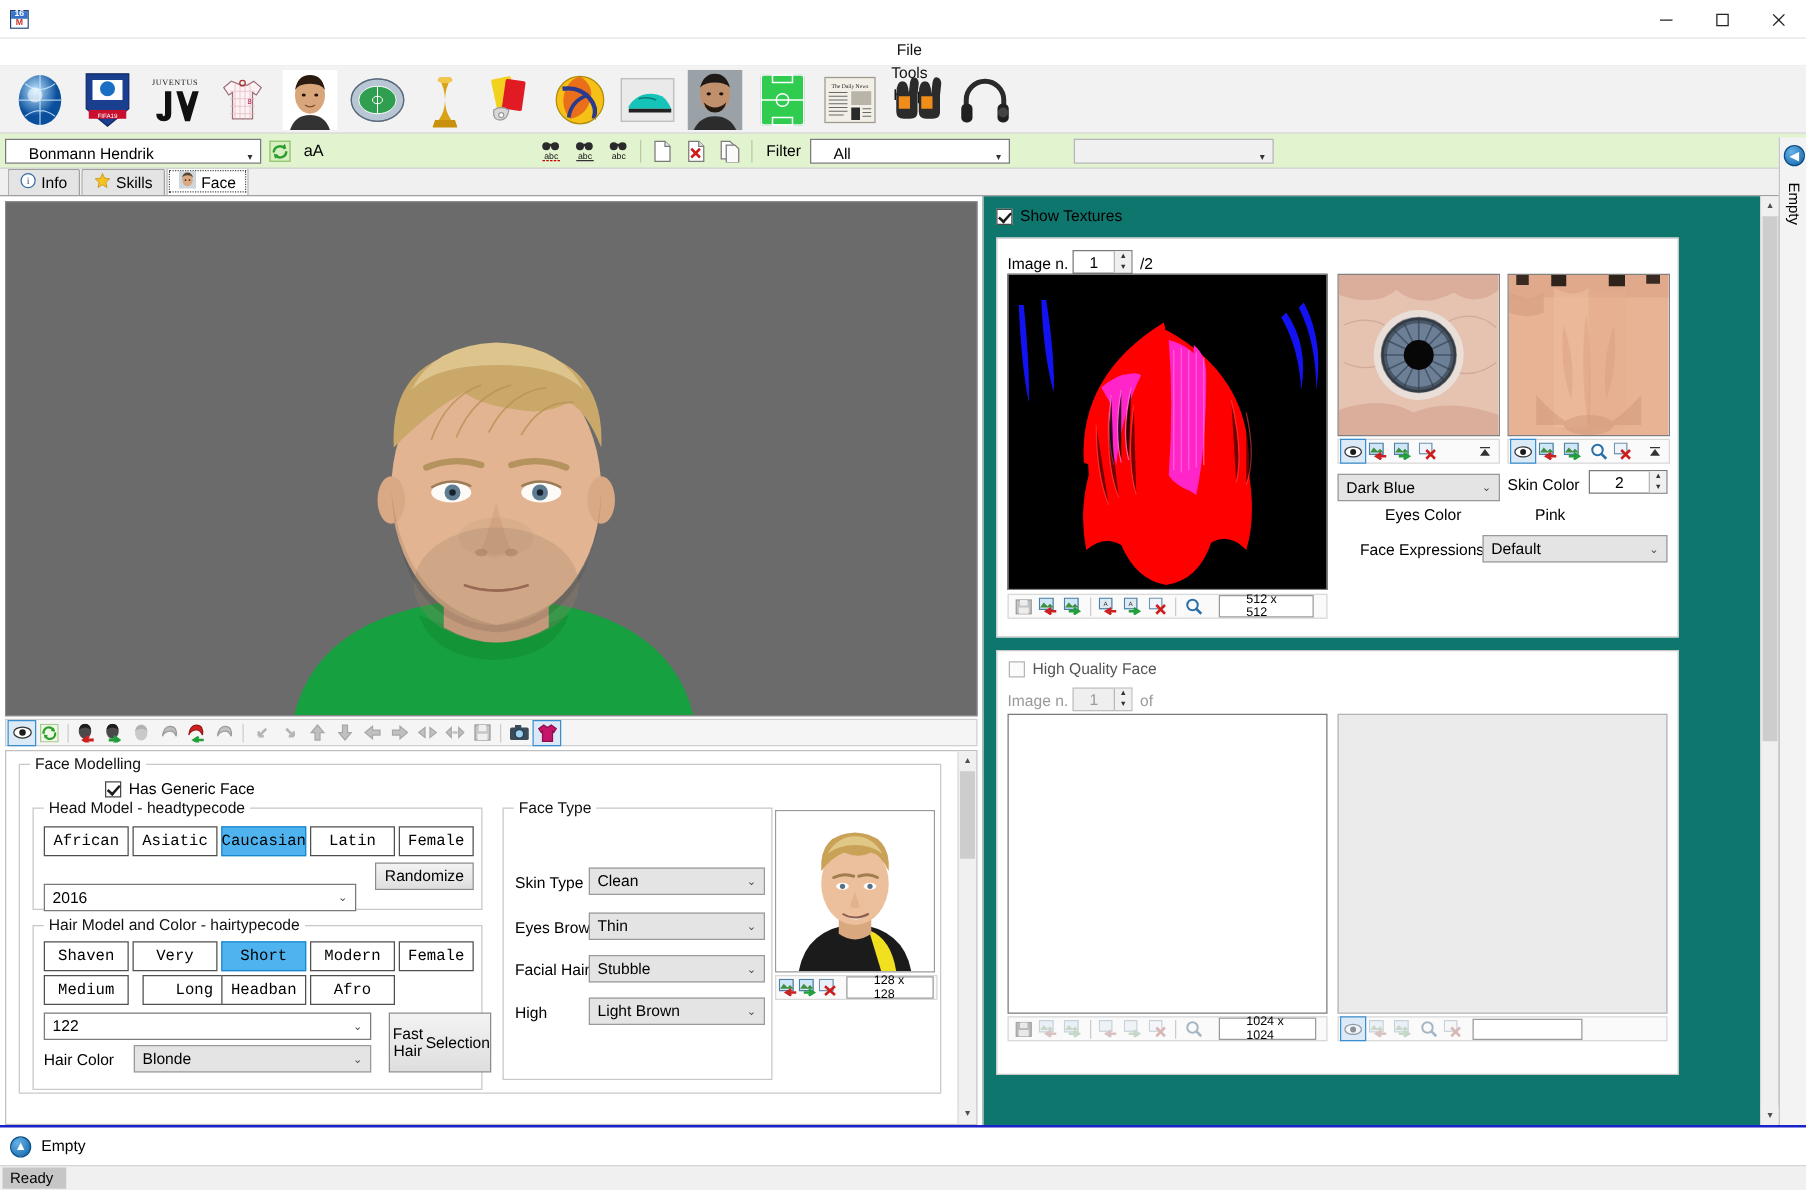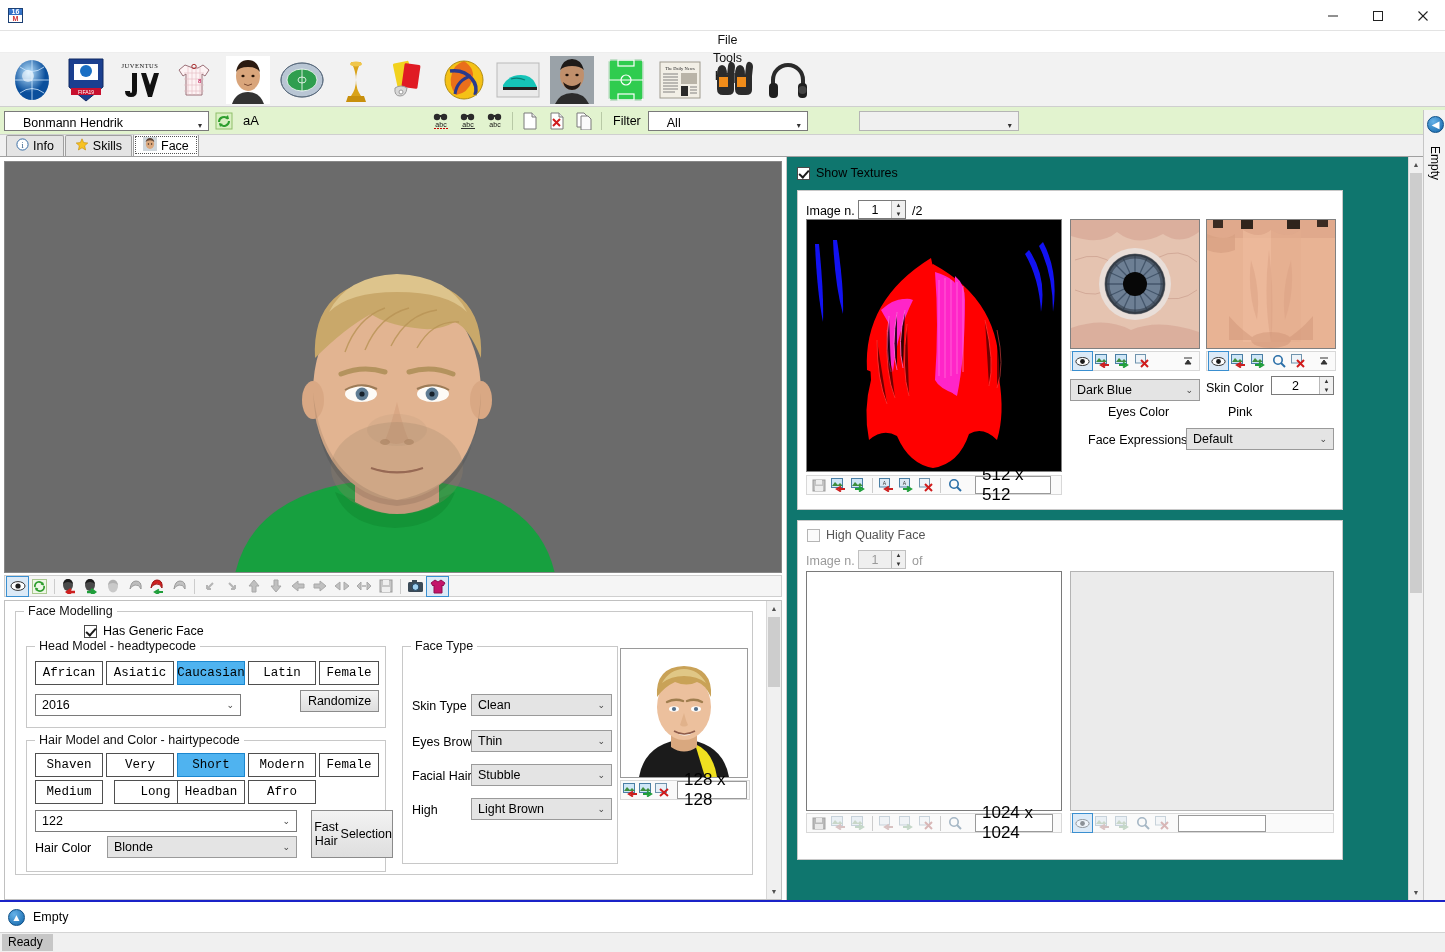--- a/index.html
+++ b/index.html
@@ -89,21 +89,21 @@
   .lbl { font-size:12.5px; }
   
   .rightpane { flex:1; position:relative; background:#0f766e; border-left:1px solid #c8c8c8; }
   .panel { position:absolute; border:1px solid #c8c8c8; background:#fff; }
   .texbox { border:1px solid #808080; background:#000; position:relative; overflow:hidden; }
   .smalltb { height:20px; display:flex; align-items:center; gap:1px; padding:0 2px;
      border:1px solid #d8d8d8; background:#fafafa; }
   .stb { width:19px; height:18px; display:flex; align-items:center; justify-content:center; }
   .stb.sel { outline:1px solid #3a8fd0; background:#dceaf7; }
   .sizebox { border:1px solid #9a9a9a; background:#fff; height:18px; display:flex;
-     align-items:center; justify-content:center; font-size:17px; padding:0 6px; }
+     align-items:center; justify-content:center; font-size:10px; padding:0 21px; }
   .spin { height:19px; border:1px solid #7a7a7a; background:#fff; display:flex;
      align-items:center; position:relative; }
   .spin span.val { flex:1; text-align:center; font-size:12.5px; }
   .spin .btns { width:14px; height:100%; border-left:1px solid #b9b9b9;
      display:flex; flex-direction:column; background:#f0f0f0;}
   .spin .btns i { flex:1; display:flex; align-items:center; justify-content:center;
      font-size:6px; font-style:normal; color:#333; }
   .spin.dis { background:#efefef; border-color:#c0c0c0; color:#9a9a9a; }
   
   .vscroll { position:absolute; width:15px; background:#f0f0f0; border-left:1px solid #d8d8d8; }
@@ -611,21 +611,21 @@
           <span>Has Generic Face</span>
         </label>
 
         <div class="groupbox" style="left:10px; top:34px; width:360px; height:82px;">
           <span class="grouplabel">Head Model - headtypecode</span>
           <div class="tgl" style="position:absolute; left:8px; top:14px; width:68px;">African</div>
           <div class="tgl" style="position:absolute; left:79px; top:14px; width:68px;">Asiatic</div>
           <div class="tgl sel" style="position:absolute; left:150px; top:14px; width:68px;">Caucasian</div>
           <div class="tgl" style="position:absolute; left:221px; top:14px; width:68px;">Latin</div>
           <div class="tgl" style="position:absolute; left:292px; top:14px; width:60px;">Female</div>
-          <div class="cb" style="position:absolute; left:8px; top:47px; width:206px;">
+          <div class="cb" style="position:absolute; left:8px; top:60px; width:250px;">
             <span>2016</span>
             <span class="ar">⌄</span>
           </div>
           <div class="btn" style="position:absolute; left:273px; top:43px; width:79px; height:22px;">Randomize</div>
         </div>
 
         <div class="groupbox" style="left:10px; top:128px; width:360px; height:132px;">
           <span class="grouplabel">Hair Model and Color - hairtypecode</span>
           <div class="tgl" style="position:absolute; left:8px; top:12px; width:68px;">Shaven</div>
           <div class="tgl" style="position:absolute; left:79px; top:12px; width:68px;">Very</div>

